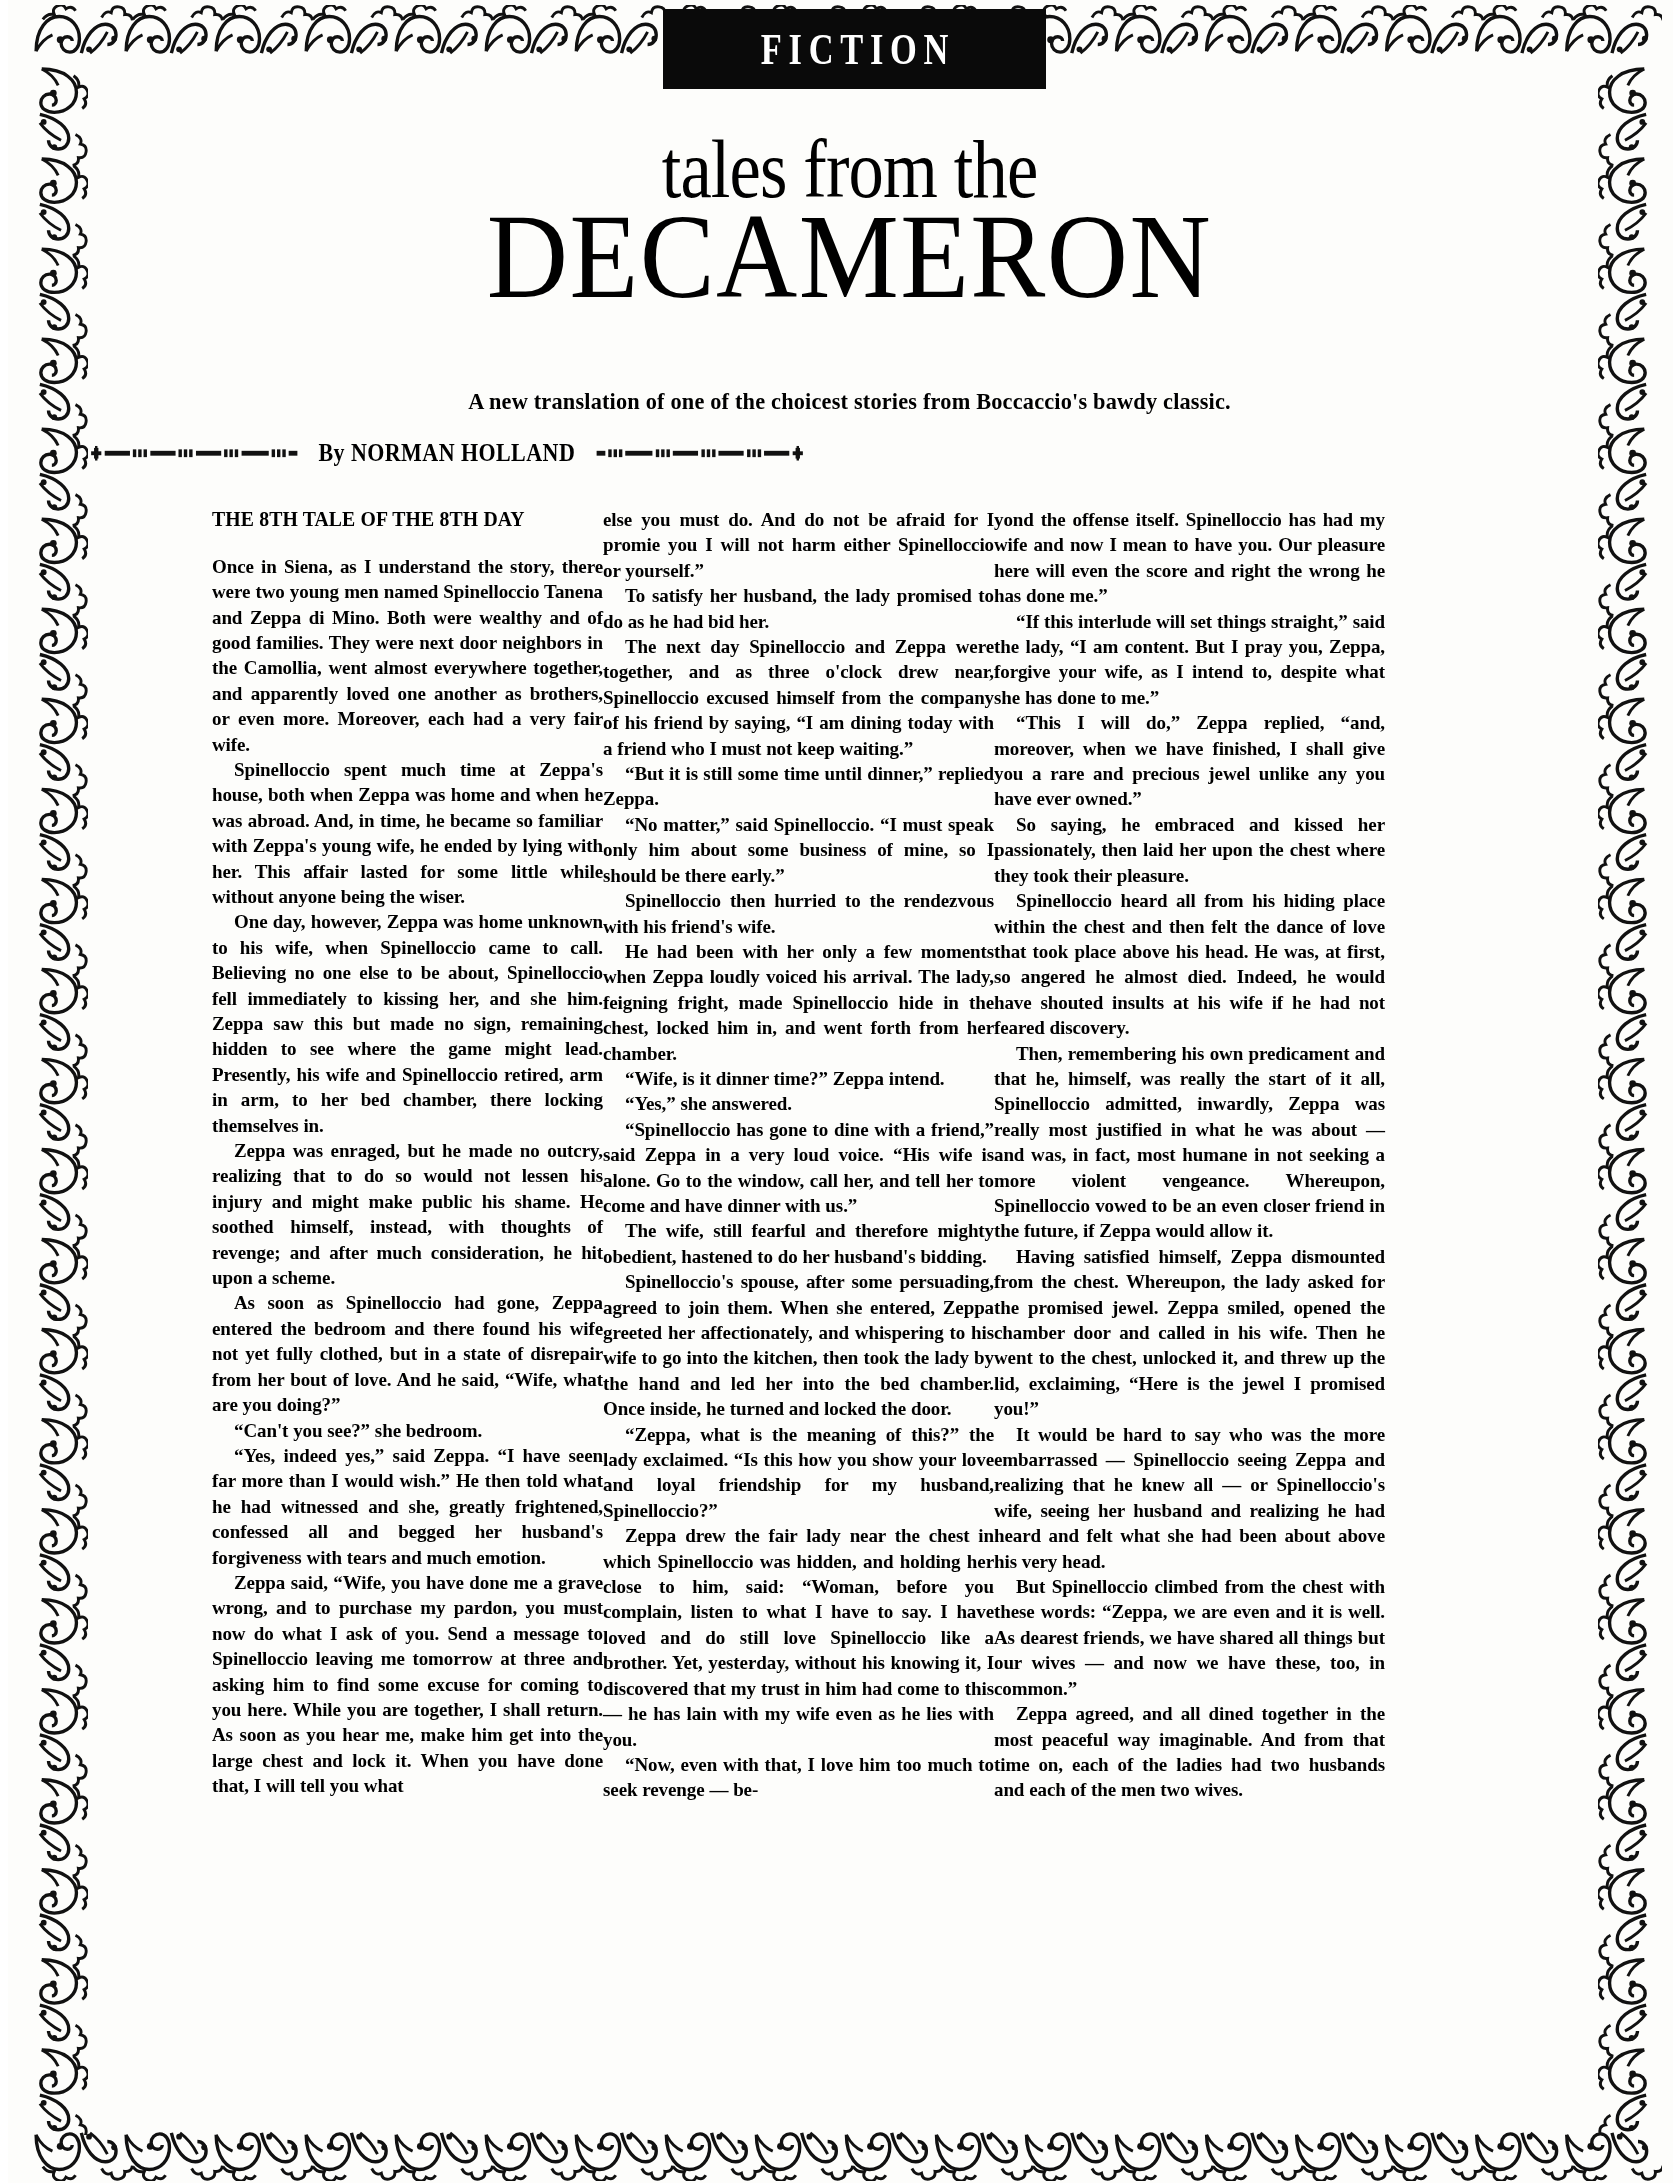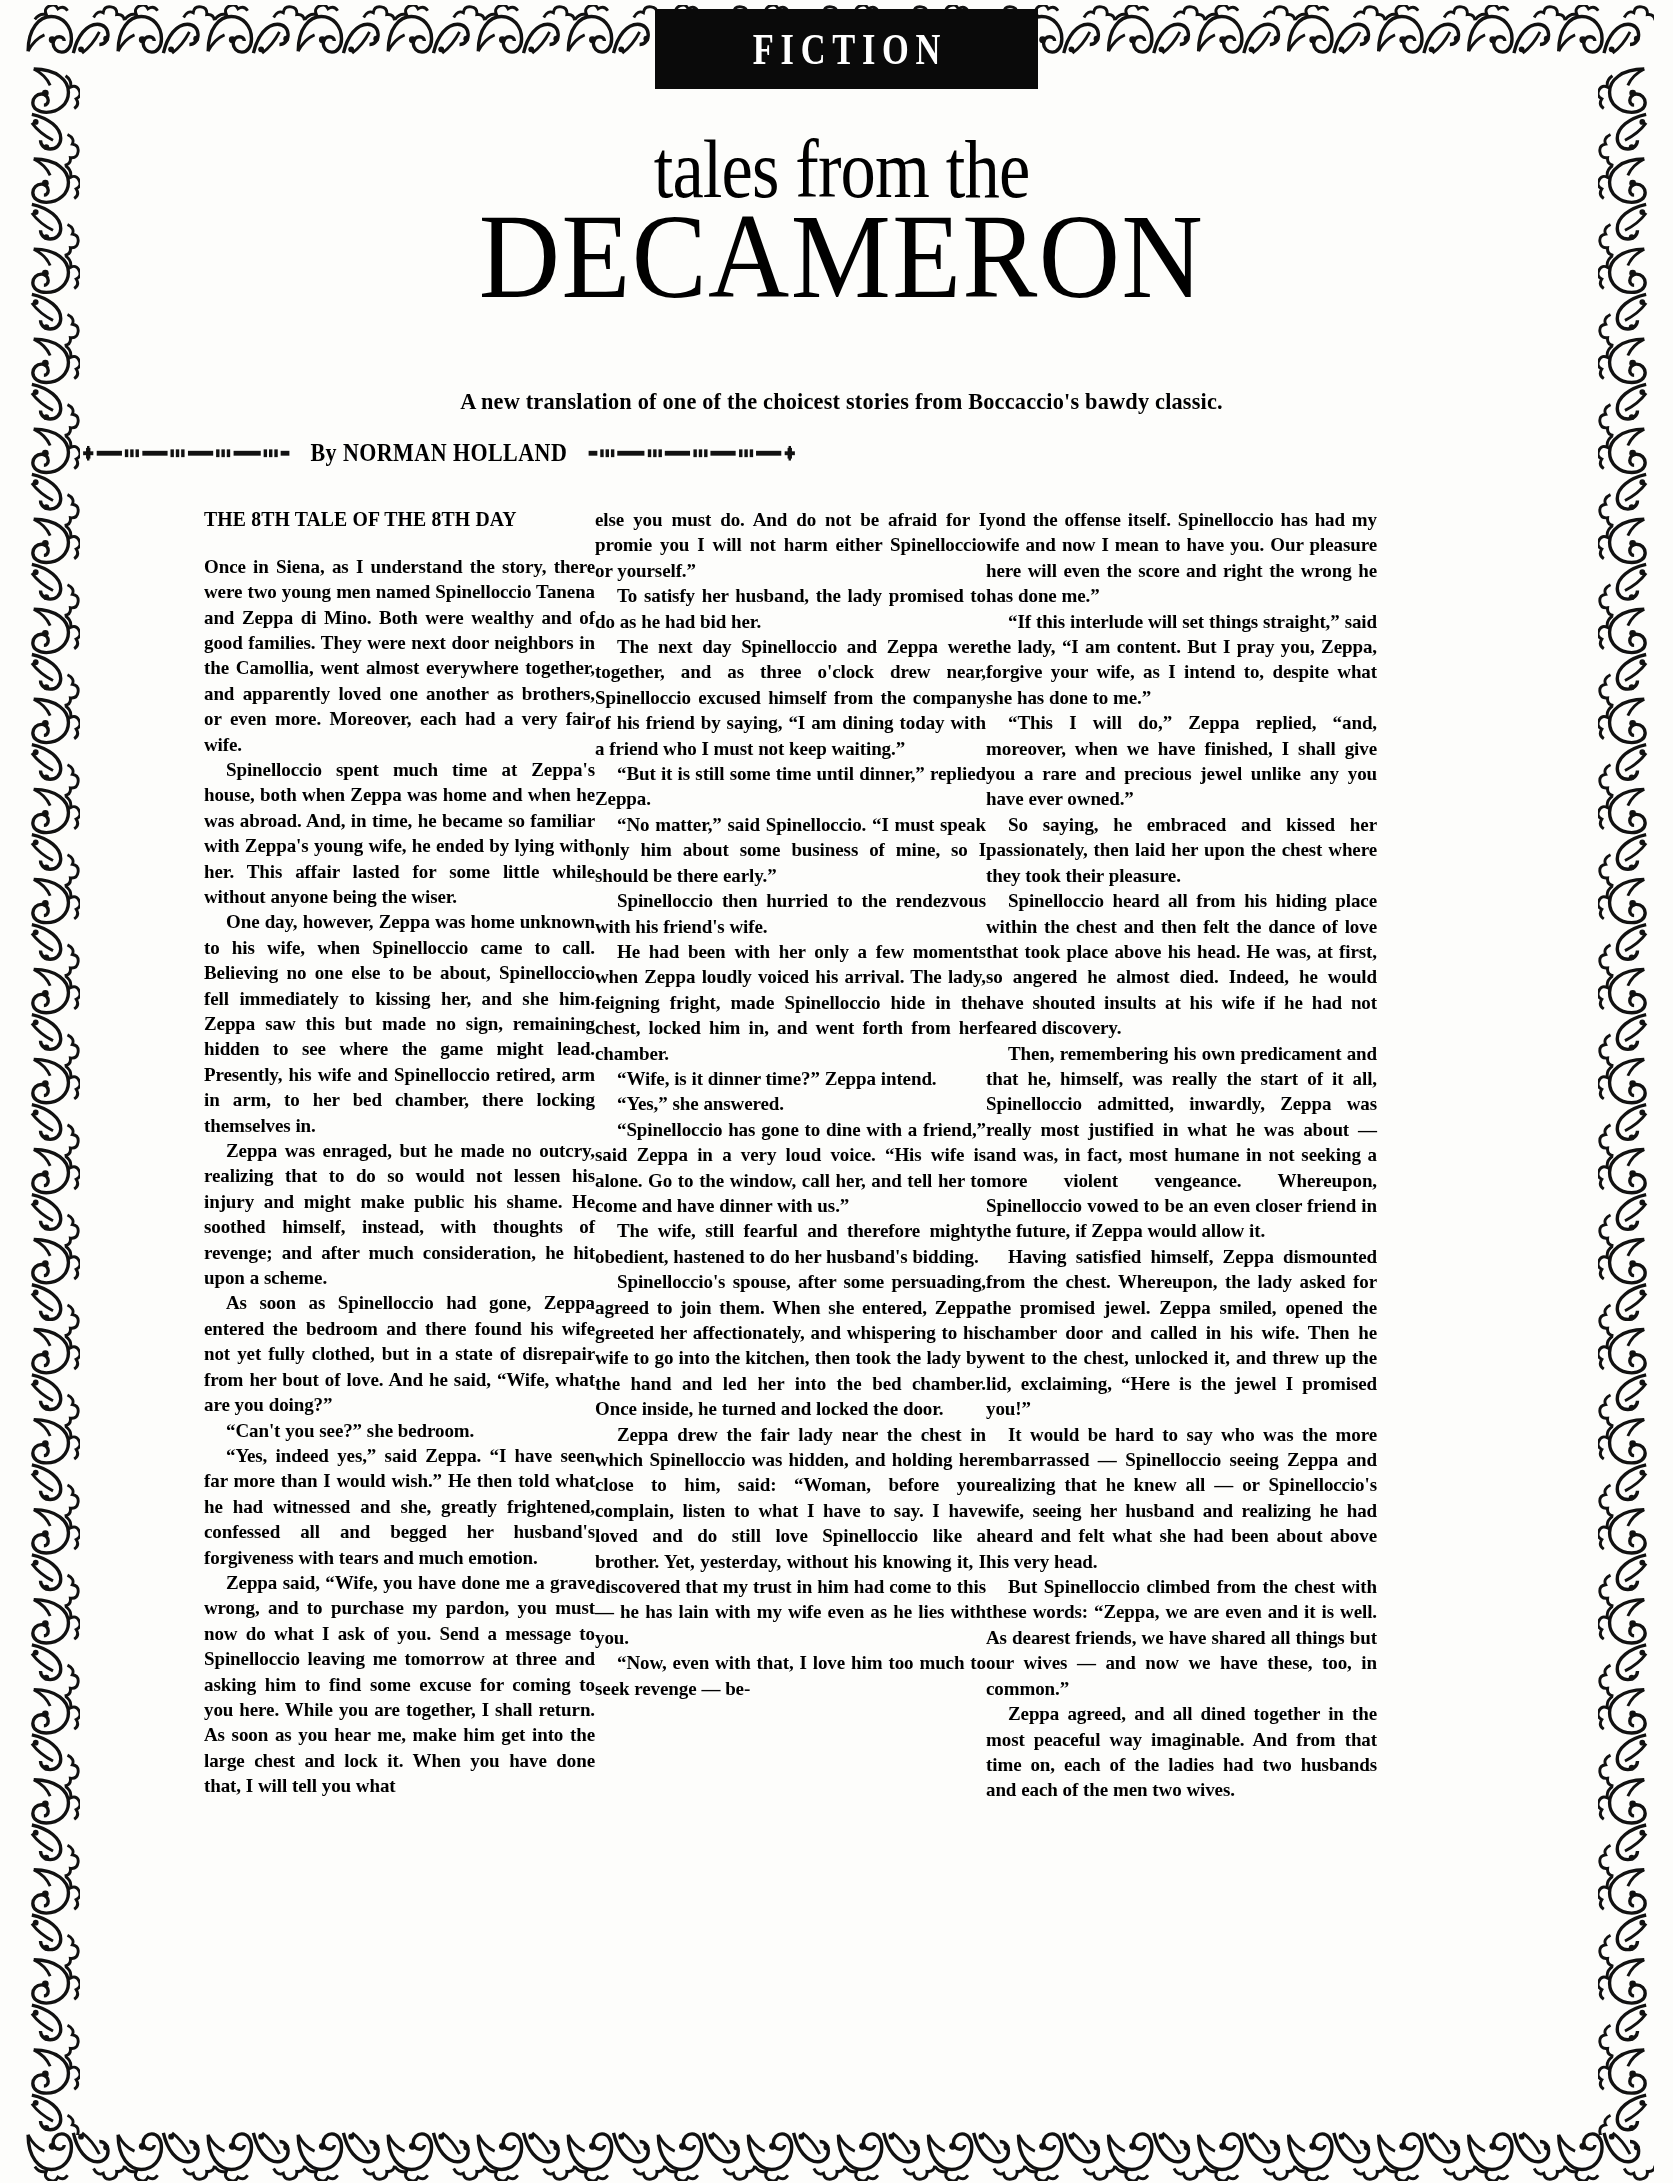--- a/index.html
+++ b/index.html
@@ -14,20 +14,21 @@
     color: #000000;
     overflow: hidden;
     position: relative;
   }
 
   
   #page {
     position: absolute;
     inset: 0;
     background: #fdfdfb;
+    margin-left: 8px;
   }
 
   .ornament-band {
     position: absolute;
     overflow: hidden;
     pointer-events: none;
   }
   .ornament-band svg { display: block; }
 
   #ornament-top    { top: 4.9px;  left: 19.4px;  width: 1635px; height: 65px; }
@@ -389,20 +390,21 @@
       <p>The next day Spinelloccio and Zeppa were together, and as three o'clock drew near, Spinelloccio excused himself from the company of his friend by saying, “I am dining today with a friend who I must not keep waiting.”</p>
       <p>“But it is still some time until dinner,” replied Zeppa.</p>
       <p>“No matter,” said Spinelloccio. “I must speak only him about some business of mine, so I should be there early.”</p>
       <p>Spinelloccio then hurried to the rendezvous with his friend's wife.</p>
       <p>He had been with her only a few moments when Zeppa loudly voiced his arrival. The lady, feigning fright, made Spinelloccio hide in the chest, locked him in, and went forth from her chamber.</p>
       <p>“Wife, is it dinner time?” Zeppa intend.</p>
       <p>“Yes,” she answered.</p>
       <p>“Spinelloccio has gone to dine with a friend,” said Zeppa in a very loud voice. “His wife is alone. Go to the window, call her, and tell her to come and have dinner with us.”</p>
       <p>The wife, still fearful and therefore mighty obedient, hastened to do her husband's bidding.</p>
       <p>Spinelloccio's spouse, after some persuading, agreed to join them. When she entered, Zeppa greeted her affectionately, and whispering to his wife to go into the kitchen, then took the lady by the hand and led her into the bed chamber. Once inside, he turned and locked the door.</p>
+      <p>“Zeppa, what is the meaning of this?” the lady exclaimed. “Is this how you show your love and loyal friendship for my husband, Spinelloccio?”</p>
       <p>Zeppa drew the fair lady near the chest in which Spinelloccio was hidden, and holding her close to him, said: “Woman, before you complain, listen to what I have to say. I have loved and do still love Spinelloccio like a brother. Yet, yesterday, without his knowing it, I discovered that my trust in him had come to this — he has lain with my wife even as he lies with you.</p>
       <p>“Now, even with that, I love him too much to seek revenge — be-</p>
     </div>
 
     <div class="column" id="column-3">
       <p class="no-indent">yond the offense itself. Spinelloccio has had my wife and now I mean to have you. Our pleasure here will even the score and right the wrong he has done me.”</p>
       <p>“If this interlude will set things straight,” said the lady, “I am content. But I pray you, Zeppa, forgive your wife, as I intend to, despite what she has done to me.”</p>
       <p>“This I will do,” Zeppa replied, “and, moreover, when we have finished, I shall give you a rare and precious jewel unlike any you have ever owned.”</p>
       <p>So saying, he embraced and kissed her passionately, then laid her upon the chest where they took their pleasure.</p>
       <p>Spinelloccio heard all from his hiding place within the chest and then felt the dance of love that took place above his head. He was, at first, so angered he almost died. Indeed, he would have shouted insults at his wife if he had not feared discovery.</p>

